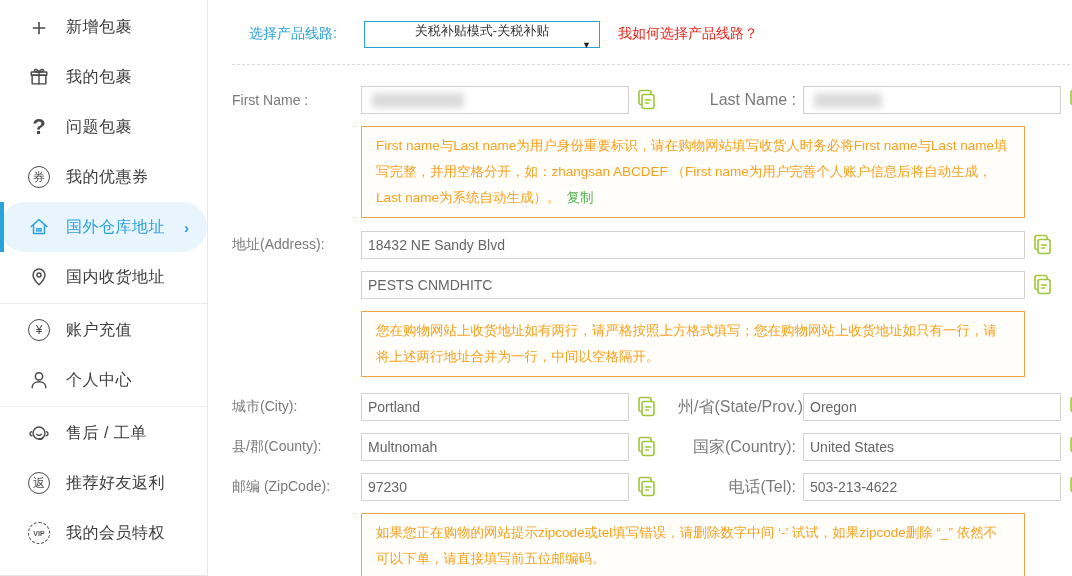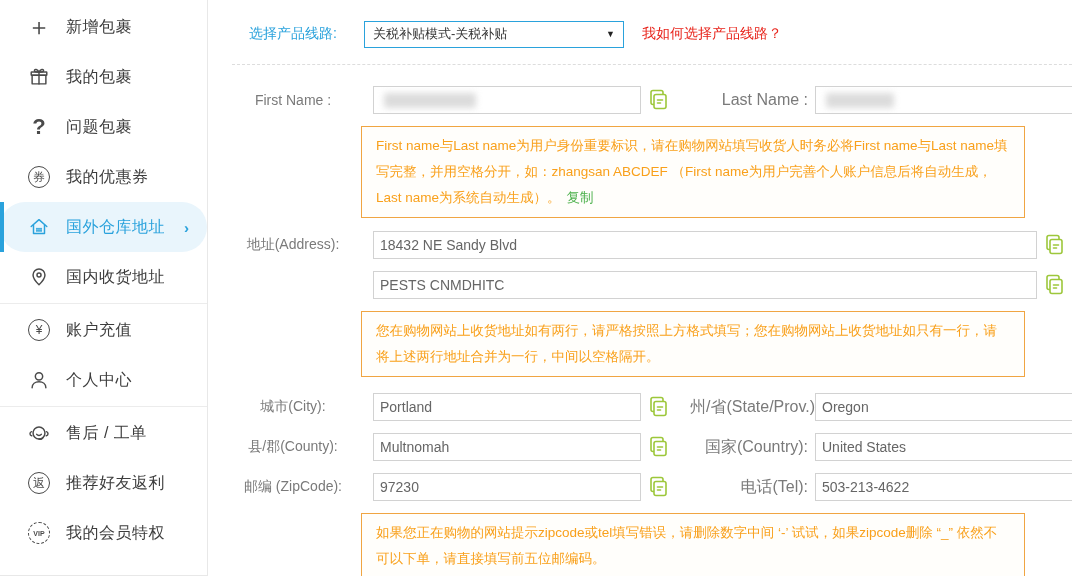--- a/index.html
+++ b/index.html
@@ -20,28 +20,28 @@
   .glyph-ic { font-size:22px; font-weight:bold; line-height:1; }
   .plus-g { font-size:24px; font-weight:normal; }
   .circle-ic { width:22px; height:22px; border:1.6px solid #4a4a4a; border-radius:50%; display:flex; align-items:center; justify-content:center; font-size:12px; line-height:1; }
   .vip-ic { width:22px; height:22px; border:1.6px dashed #4a4a4a; border-radius:50%; display:flex; align-items:center; justify-content:center; font-size:7px; font-weight:bold; letter-spacing:0; }
   svg.stroke { fill:none; stroke:currentColor; stroke-width:1.6; stroke-linecap:round; stroke-linejoin:round; }
 
   
   .content { flex:1; padding:20px 0 0 24px; }
   .product-row { display:flex; align-items:center; height:28px; }
   .plabel { width:122px; text-align:center; color:#2aa2dc; font-size:14px; margin-right:10px; flex-shrink:0; }
-  .select { width:260px; height:27px; border:1px solid #2aa2dc; background:#fff; display:flex; align-items:center; padding:0 8px; font-size:13px; color:#333; cursor:pointer; }
+  .select { width:236px; height:27px; border:1px solid #2aa2dc; background:#fff; display:flex; align-items:center; padding:0 8px; font-size:13px; color:#333; cursor:pointer;flex-direction:column; }
   .select .arrow { margin-left:auto; font-size:9px; color:#222; }
   .help-link { color:#e8231a; font-size:14px; margin-left:18px; cursor:pointer; text-decoration:none;text-align:right; }
   .dashed { border-bottom:1px dashed #ddd; margin-top:16px; margin-right:10px; }
 
   .form { padding-top:21px; }
   .frow { display:flex; align-items:center; margin-bottom:12px; }
-  .flabel { width:122px; text-align:center; color:#7a7a7a; font-size:14px; margin-right:19px; flex-shrink:0; white-space:nowrap; }
+  .flabel { width:122px; text-align:left; color:#7a7a7a; font-size:14px; margin-right:7px; flex-shrink:0; white-space:nowrap; }
   .flabel2 { width:118px; text-align:right; color:#7a7a7a; font-size:16px; margin-right:7px; flex-shrink:0; white-space:nowrap; }
   .inp { height:28px; border:1px solid #d2d2d2; background:#fff; font-size:14px; color:#666; padding:0 6px; outline:none; font-family:inherit; }
   .inp-half { width:268px; }
   .inp-half2 { width:258px; }
   .inp-full { width:664px; }
   .fake-inp { height:28px; border:1px solid #d2d2d2; background:#fff; display:flex; align-items:center; padding:0 10px; }
   .blur-blob { height:15px; background:#c9c9c9; border-radius:2px; filter:blur(3px); opacity:.65; }
   .copy-btn { width:22px; height:24px; margin-left:7px; cursor:pointer; display:flex; align-items:center; flex-shrink:0; color:#9dc73b; background:none; border:none; padding:0; }
   .gap2 { width:20px; }
 

